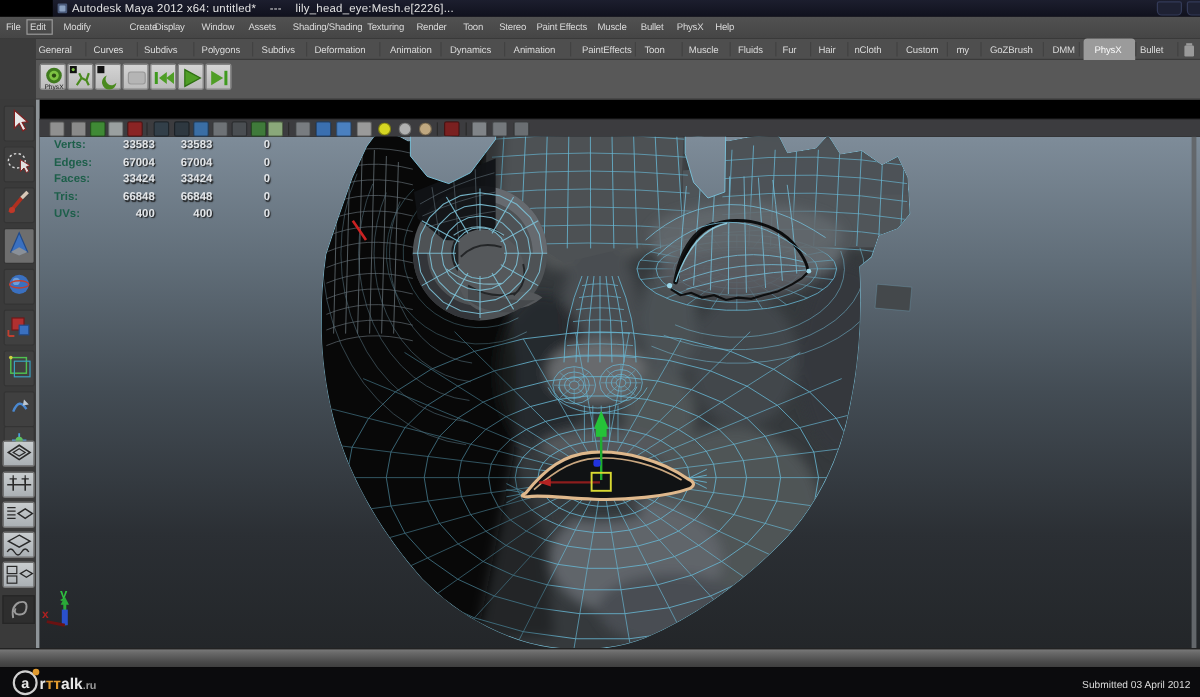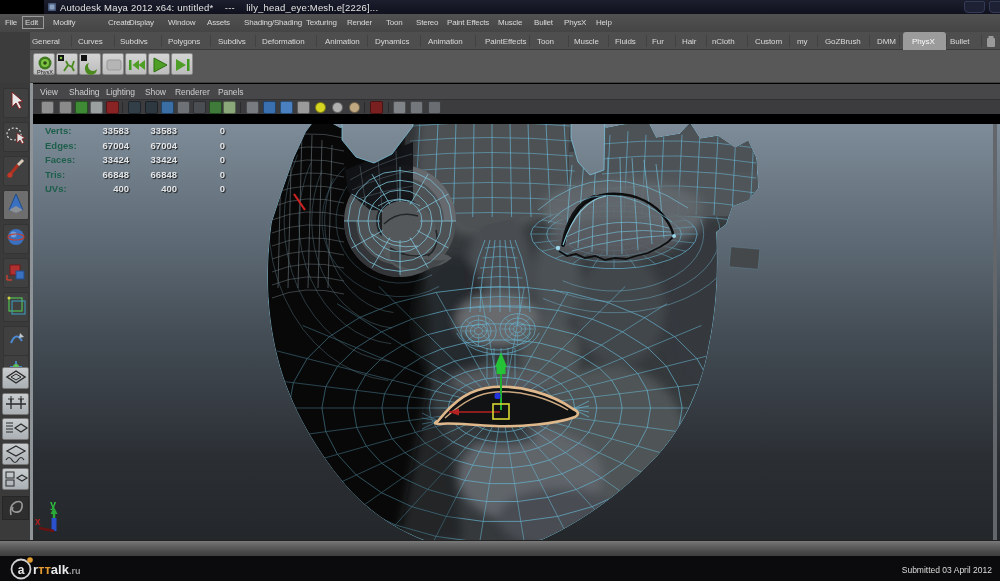--- a/index.html
+++ b/index.html
@@ -27,21 +27,21 @@
 .lbtn.lay { background:linear-gradient(#c8ccce,#aab0b4); border:1px solid #777; border-radius:2px; }
 .lbtn.dark { background:#2e2e2e; height:24px; border:1px solid #262626; }
 #vband { position:absolute; left:30px; top:83px; width:3px; height:457px; background:#8e9498; }
 #viewport { position:absolute; left:33px; top:83px; width:967px; height:457px; }
 #pmrow { position:absolute; left:0; top:1px; width:967px; height:15px; background:#47474a; }
 .pmitem { position:absolute; top:3px; font-size:8.5px; letter-spacing:-0.1px; color:#cccccc; }
 #vicrow { position:absolute; left:0; top:16px; width:967px; height:15px; background:#3c3c3f; border-top:1px solid #303033; }
 .vic { position:absolute; top:1px; width:13px; height:13px; border-radius:2px; border:1px solid rgba(0,0,0,0.4); }
 .vic.vcirc { border-radius:50%; width:11px; height:11px; margin-top:1px; }
 .vsep { position:absolute; top:2px; height:11px; width:1px; background:#2a2a2a; }
-#view3d { position:absolute; left:0; top:41px; width:967px; height:426px;text-decoration:underline; }
+#view3d { position:absolute; left:0; top:31px; width:967px; height:426px;text-decoration:underline; }
 .hudlab { position:absolute; left:12px; font-size:9.5px; font-weight:bold; color:#1d5f4a; }
 .hudval { position:absolute; font-size:9.5px; font-weight:bold; color:#e2e5e8; text-align:right; text-shadow:1px 1px 1px #1a1a1a; }
 #rband { position:absolute; left:960px; top:0px; width:4px; height:426px; background:#63676b; }
 #statusstrip { position:absolute; left:0; top:540px; width:1000px; height:16px; background:linear-gradient(#7a7a7a,#696969 20%,#4a4a4a 70%,#3e3e3e); border-top:1px solid #222; }
 #bottombar { position:absolute; left:0; top:556px; width:1000px; height:25px; background:#0b0b0d; }
 #bottombar .date { position:absolute; right:8px; top:9px; font-size:8.5px; color:#dcdcdc; }
 </style></head>
 <body>
 <div id="root">
   <div id="titlebar">
@@ -222,28 +222,20 @@
           <rect x="3" y="3" width="8" height="6" fill="none" stroke="#2a2a2a"></rect>
           <rect x="3" y="11" width="8" height="6" fill="none" stroke="#2a2a2a"></rect>
           <path d="M19,6 L24,9 L19,12 L14,9 Z" fill="none" stroke="#2a2a2a" stroke-width="1.1"></path>
         </svg></div>
 <div class="lbtn dark" style="top:413px"><svg width="26" height="22">
           <path d="M8,18 Q6,8 13,5 Q20,3 19,10 Q18,16 12,15 Q8,14 10,10" fill="none" stroke="#9a9a9a" stroke-width="1.6"></path>
         </svg></div>
 </div>
   <div id="vband"></div>
   <div id="viewport">
-    <div id="pmrow">
-        <span class="pmitem" style="left:7px">View</span>
-        <span class="pmitem" style="left:36px">Shading</span>
-        <span class="pmitem" style="left:73px">Lighting</span>
-        <span class="pmitem" style="left:112px">Show</span>
-        <span class="pmitem" style="left:142px">Renderer</span>
-        <span class="pmitem" style="left:185px">Panels</span>
-      </div>
     <div id="vicrow">
         <span class="vic" style="left:8px;background:#909090"></span>
         <span class="vic" style="left:26px;background:#8a8a8a"></span>
         <span class="vic" style="left:42px;background:#3f8a35"></span>
         <span class="vic" style="left:57px;background:#9aa0a0"></span>
         <span class="vic" style="left:73px;background:#8a2424"></span>
         <span class="vic" style="left:95px;background:#323f49"></span>
         <span class="vic" style="left:112px;background:#2e3840"></span>
         <span class="vic" style="left:128px;background:#3a6ea5"></span>
         <span class="vic" style="left:144px;background:#6e7276"></span>

